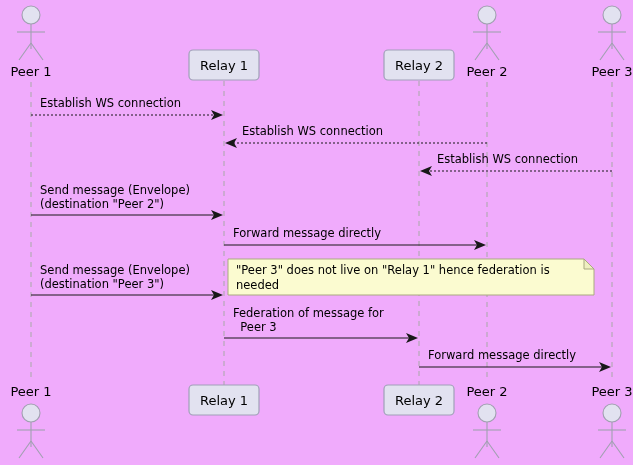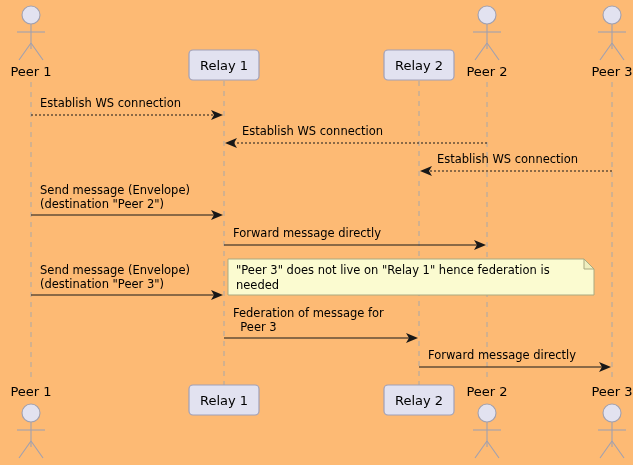--- a/index.html
+++ b/index.html
@@ -7,21 +7,21 @@
     padding: 0;
     background: #ffffff;
   }
   body {
     font-family: "DejaVu Sans", sans-serif;
   }
   #diagram-root {
     position: relative;
     width: 633px;
     height: 465px;
-    background: #fdba74;
+    background: #f0abfc;
     overflow: hidden;
   }
   svg.diagram-canvas {
     position: absolute;
     top: 0;
     left: 0;
     width: 633px;
     height: 465px;
   }
   text {

